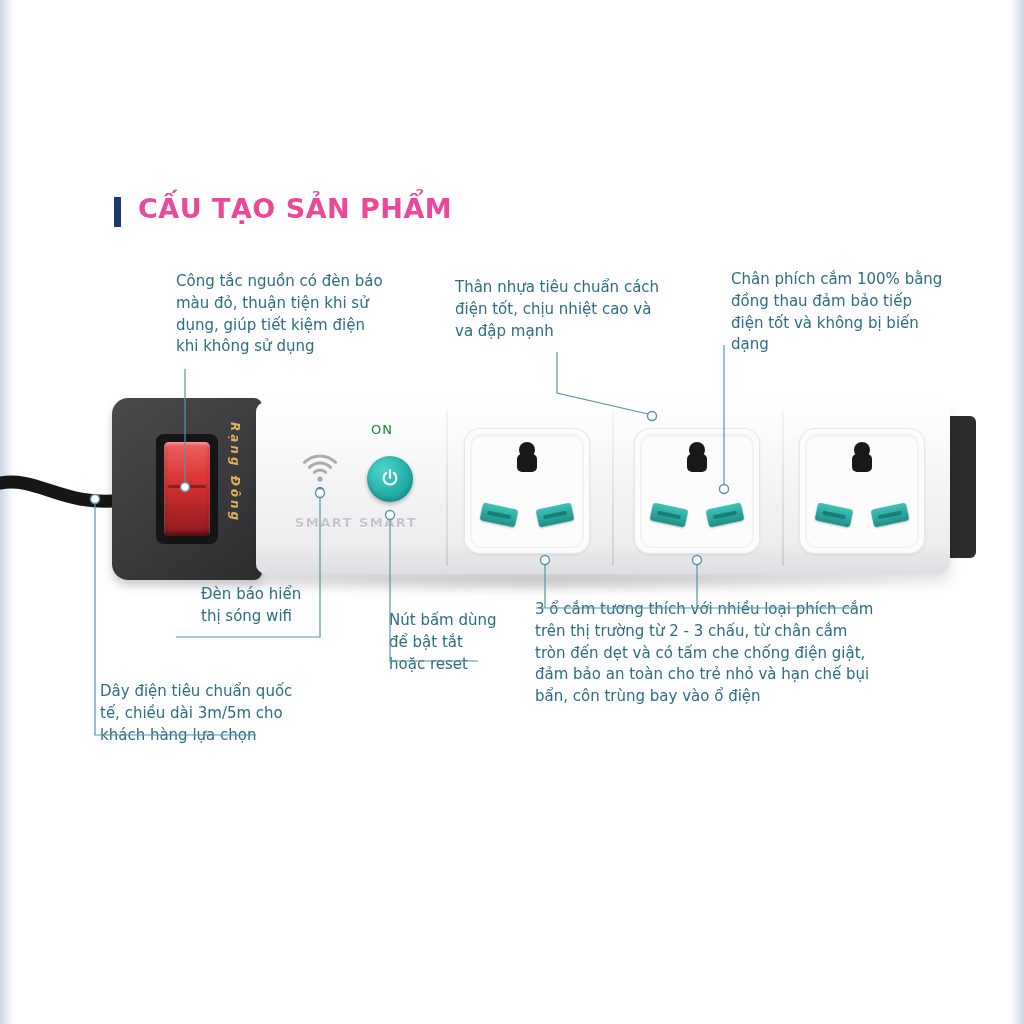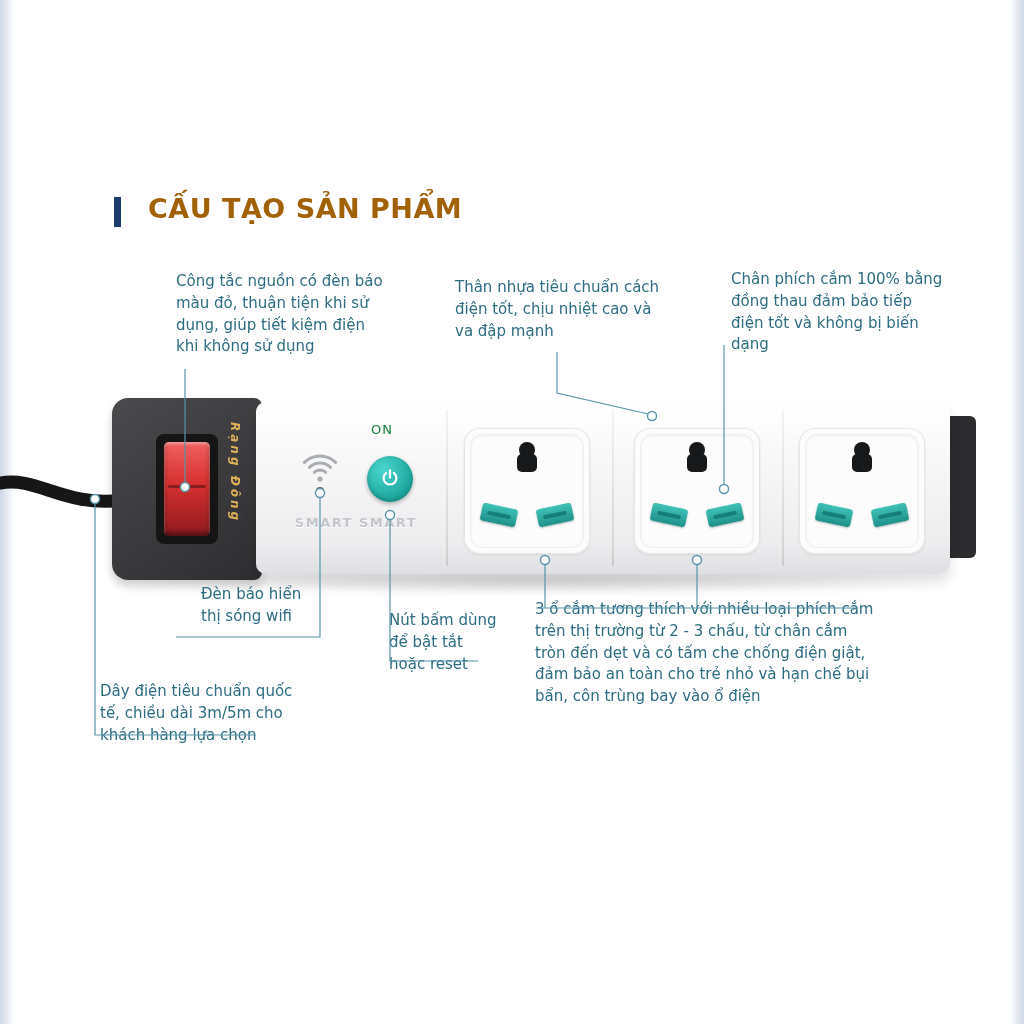--- a/index.html
+++ b/index.html
@@ -7,21 +7,21 @@
     position:relative;width:1024px;height:1024px;background:#ffffff;overflow:hidden;
     font-family:"DejaVu Sans","Liberation Sans",sans-serif;
   }
   
   .edge{position:absolute;top:0;bottom:0;width:14px;pointer-events:none;}
   .edge.left{left:0;background:linear-gradient(to right,#ccd7e6,rgba(255,255,255,0));}
   .edge.right{right:0;background:linear-gradient(to left,#ccd7e6,rgba(255,255,255,0));}
 
   
   .title-accent{position:absolute;left:114px;top:197px;width:7px;height:30px;background:#1d3a6d;}
-  .page-title{position:absolute;left:148px;top:193px;font-size:27px;font-weight:bold;color:#a16207;letter-spacing:.5px;}
+  .page-title{position:absolute;left:138px;top:193px;font-size:27px;font-weight:bold;color:#ec4899;letter-spacing:.5px;}
 
   
   .callout{position:absolute;color:#2c6d82;font-size:15px;line-height:1.45;z-index:3;}
   .cb-switch{left:176px;top:271px;width:216px;}
   .cb-body{left:455px;top:277px;width:210px;}
   .cb-pins{left:700px;top:269px;width:214px;margin-left:31px;}
   .cb-wifi{left:201px;top:584px;width:104px;}
   .cb-button{left:389px;top:610px;width:112px;}
   .cb-sockets{left:535px;top:599px;width:342px;}
   .cb-cable{left:100px;top:681px;width:200px;}

